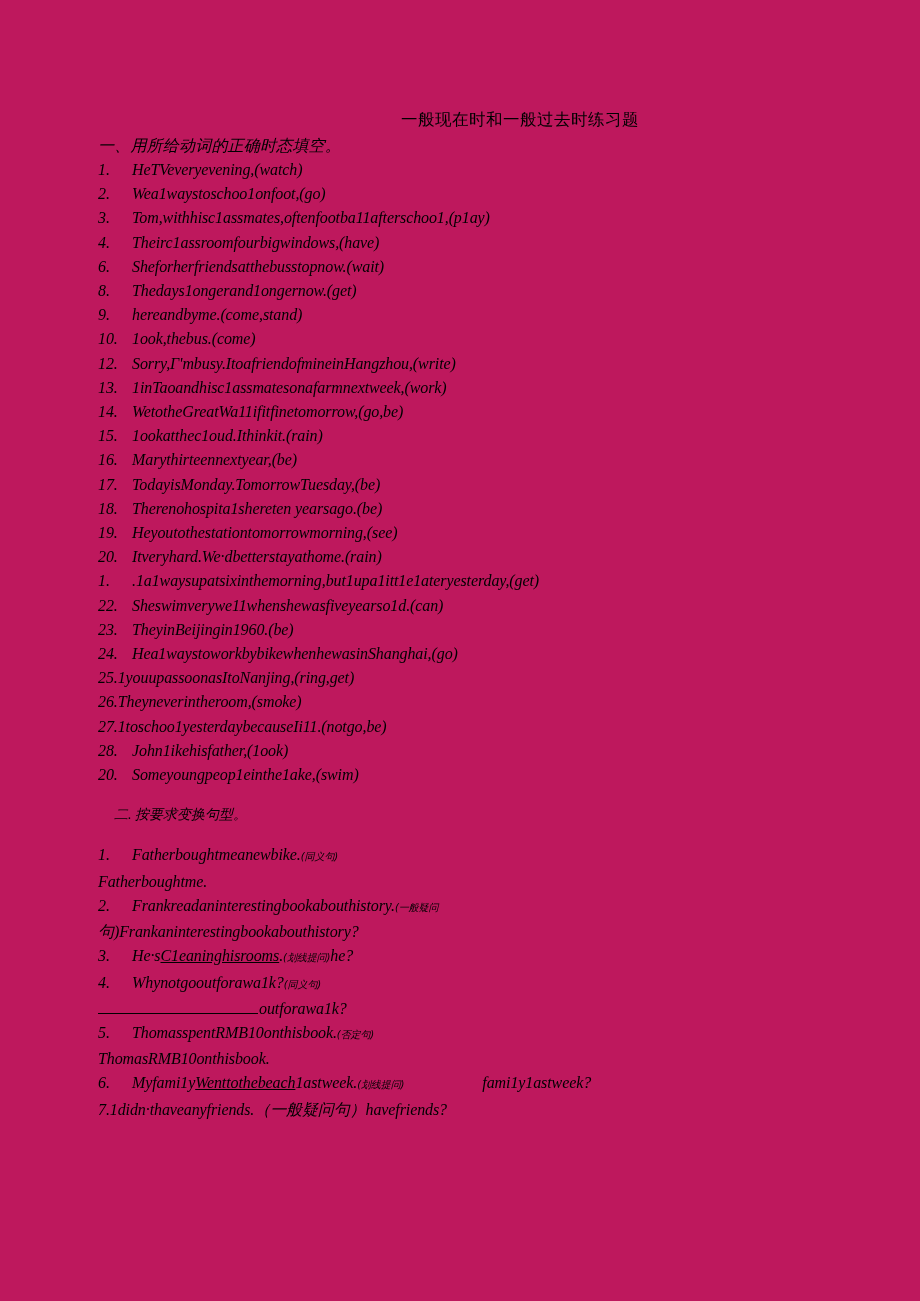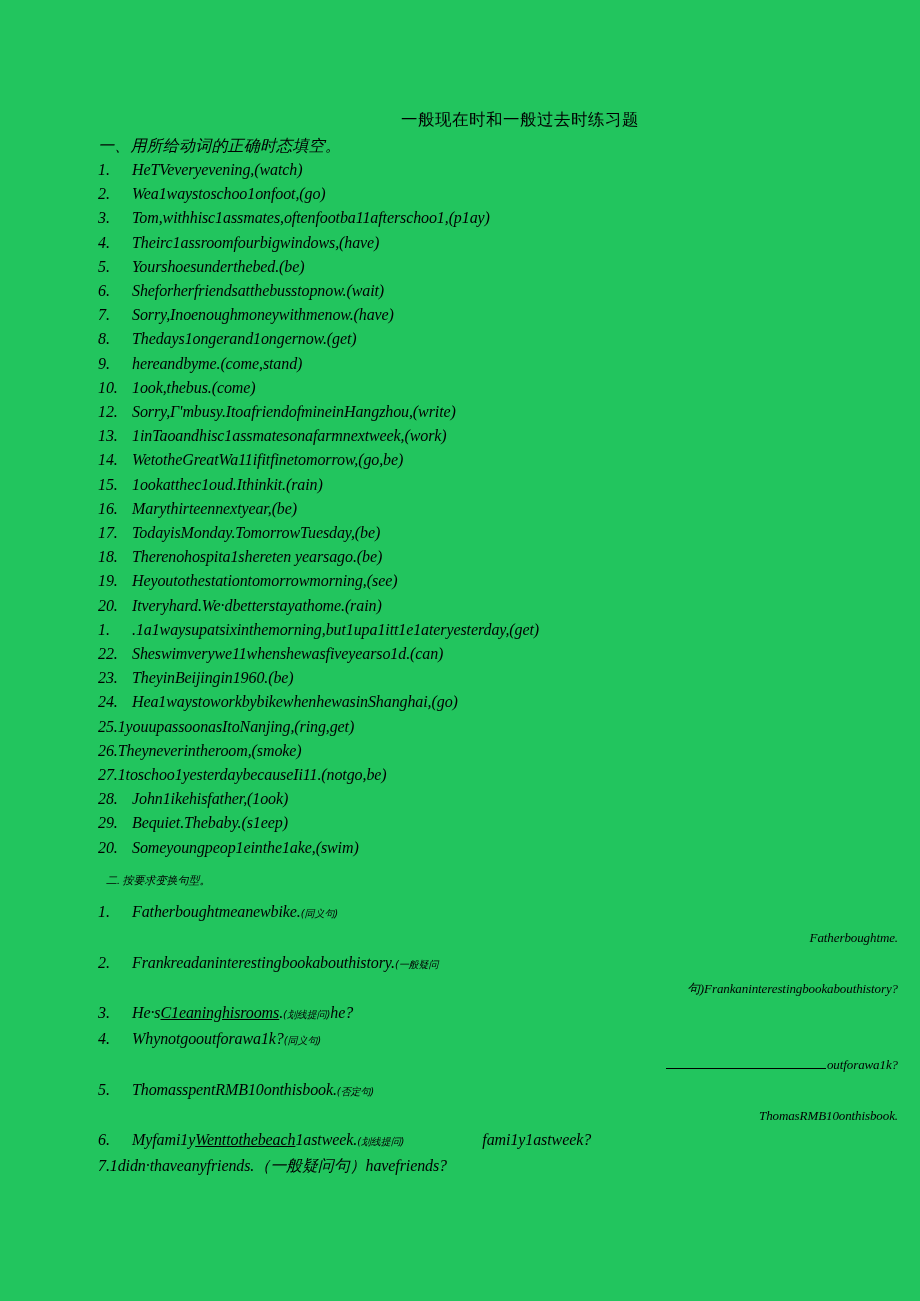--- a/index.html
+++ b/index.html
@@ -14,21 +14,21 @@
     color: #000000;
     position: relative;
     overflow: hidden;
   }
   .page {
     position: absolute;
     left: 0;
     top: 0;
     width: 920px;
     height: 1301px;
-    background: #22c55e;
+    background: #be185d;
   }
   .doc-title {
     position: absolute;
     left: 0;
     top: 108px;
     width: 920px;
     text-align: center;
     font-size: 16.5px;
     line-height: 24px;
     padding-left: 120px;
@@ -56,26 +56,25 @@
     margin: 0;
     letter-spacing: -0.1px;
   }
   .q-line .num {
     display: inline-block;
   }
   .num-w {
     width: 34px;
   }
   .cont-line {
-    font-size: 13px;
+    font-size: 16px;
     line-height: 24.2px;
     white-space: pre;
     margin: 0;
     letter-spacing: -0.1px;
-    text-align: right;
   }
   .ul {
     text-decoration: underline;
   }
   .blank-rule {
     display: inline-block;
     width: 160px;
     border-bottom: 1.3px solid #000;
     height: 0.85em;
     vertical-align: baseline;
@@ -83,44 +82,42 @@
   }
   .gap-wide {
     display: inline-block;
     width: 78px;
   }
   .cjk {
     font-family: "DejaVu Sans", "Liberation Sans", sans-serif;
     font-size: 10px;
   }
   .sec2-head {
-    font-size: 11px;
+    font-size: 14px;
     line-height: 24.2px;
     white-space: pre;
-    margin: 8px;
+    margin: 16px;
   }
 </style>
 </head>
 <body>
 
 <div class="page">
 
   <div class="doc-title">一般现在时和一般过去时练习题</div>
 
   <div class="body-block">
 
     <p class="section-head">一、用所给动词的正确时态填空。</p>
 
     <p class="q-line"><span class="num num-w">1.</span><span>HeTVeveryevening,(watch)</span></p>
     <p class="q-line"><span class="num num-w">2.</span><span>Wea1waystoschoo1onfoot,(go)</span></p>
     <p class="q-line"><span class="num num-w">3.</span><span>Tom,withhisc1assmates,oftenfootba11afterschoo1,(p1ay)</span></p>
     <p class="q-line"><span class="num num-w">4.</span><span>Theirc1assroomfourbigwindows,(have)</span></p>
-    <p class="q-line"><span class="num num-w">5.</span><span>Yourshoesunderthebed.(be)</span></p>
     <p class="q-line"><span class="num num-w">6.</span><span>Sheforherfriendsatthebusstopnow.(wait)</span></p>
-    <p class="q-line"><span class="num num-w">7.</span><span>Sorry,Inoenoughmoneywithmenow.(have)</span></p>
     <p class="q-line"><span class="num num-w">8.</span><span>Thedays1ongerand1ongernow.(get)</span></p>
     <p class="q-line"><span class="num num-w">9.</span><span>hereandbyme.(come,stand)</span></p>
     <p class="q-line"><span class="num num-w">10.</span><span>1ook,thebus.(come)</span></p>
     <p class="q-line"><span class="num num-w">12.</span><span>Sorry,Г'mbusy.ItoafriendofmineinHangzhou,(write)</span></p>
     <p class="q-line"><span class="num num-w">13.</span><span>1inTaoandhisc1assmatesonafarmnextweek,(work)</span></p>
     <p class="q-line"><span class="num num-w">14.</span><span>WetotheGreatWa11ifitfinetomorrow,(go,be)</span></p>
     <p class="q-line"><span class="num num-w">15.</span><span>1ookatthec1oud.Ithinkit.(rain)</span></p>
     <p class="q-line"><span class="num num-w">16.</span><span>Marythirteennextyear,(be)</span></p>
     <p class="q-line"><span class="num num-w">17.</span><span>TodayisMonday.TomorrowTuesday,(be)</span></p>
     <p class="q-line"><span class="num num-w">18.</span><span>Therenohospita1shereten yearsago.(be)</span></p>
@@ -129,21 +126,20 @@
     <p class="q-line"><span class="num num-w">1.</span><span>.1a1waysupatsixinthemorning,but1upa1itt1e1ateryesterday,(get)</span></p>
     <p class="q-line"><span class="num num-w">22.</span><span>Sheswimverywe11whenshewasfiveyearso1d.(can)</span></p>
     <p class="q-line"><span class="num num-w">23.</span><span>TheyinBeijingin1960.(be)</span></p>
     <p class="q-line"><span class="num num-w">24.</span><span>Hea1waystoworkbybikewhenhewasinShanghai,(go)</span></p>
 
     <p class="q-line"><span class="num">25.</span><span>1youupassoonasItoNanjing,(ring,get)</span></p>
     <p class="q-line"><span class="num">26.</span><span>Theyneverintheroom,(smoke)</span></p>
     <p class="q-line"><span class="num">27.</span><span>1toschoo1yesterdaybecauseIi11.(notgo,be)</span></p>
 
     <p class="q-line"><span class="num num-w">28.</span><span>John1ikehisfather,(1ook)</span></p>
-    <p class="q-line"><span class="num num-w">29.</span><span>Bequiet.Thebaby.(s1eep)</span></p>
     <p class="q-line"><span class="num num-w">20.</span><span>Someyoungpeop1einthe1ake,(swim)</span></p>
 
     <p class="sec2-head">二. 按要求变换句型。</p>
 
     <p class="q-line"><span class="num num-w">1.</span><span>Fatherboughtmeanewbike.</span><span class="cjk">(同义句)</span></p>
     <p class="cont-line">Fatherboughtme.</p>
 
     <p class="q-line"><span class="num num-w">2.</span><span>Frankreadaninterestingbookabouthistory.</span><span class="cjk">(一般疑问</span></p>
     <p class="cont-line"><span>句)Frankaninterestingbookabouthistory?</span></p>
 

